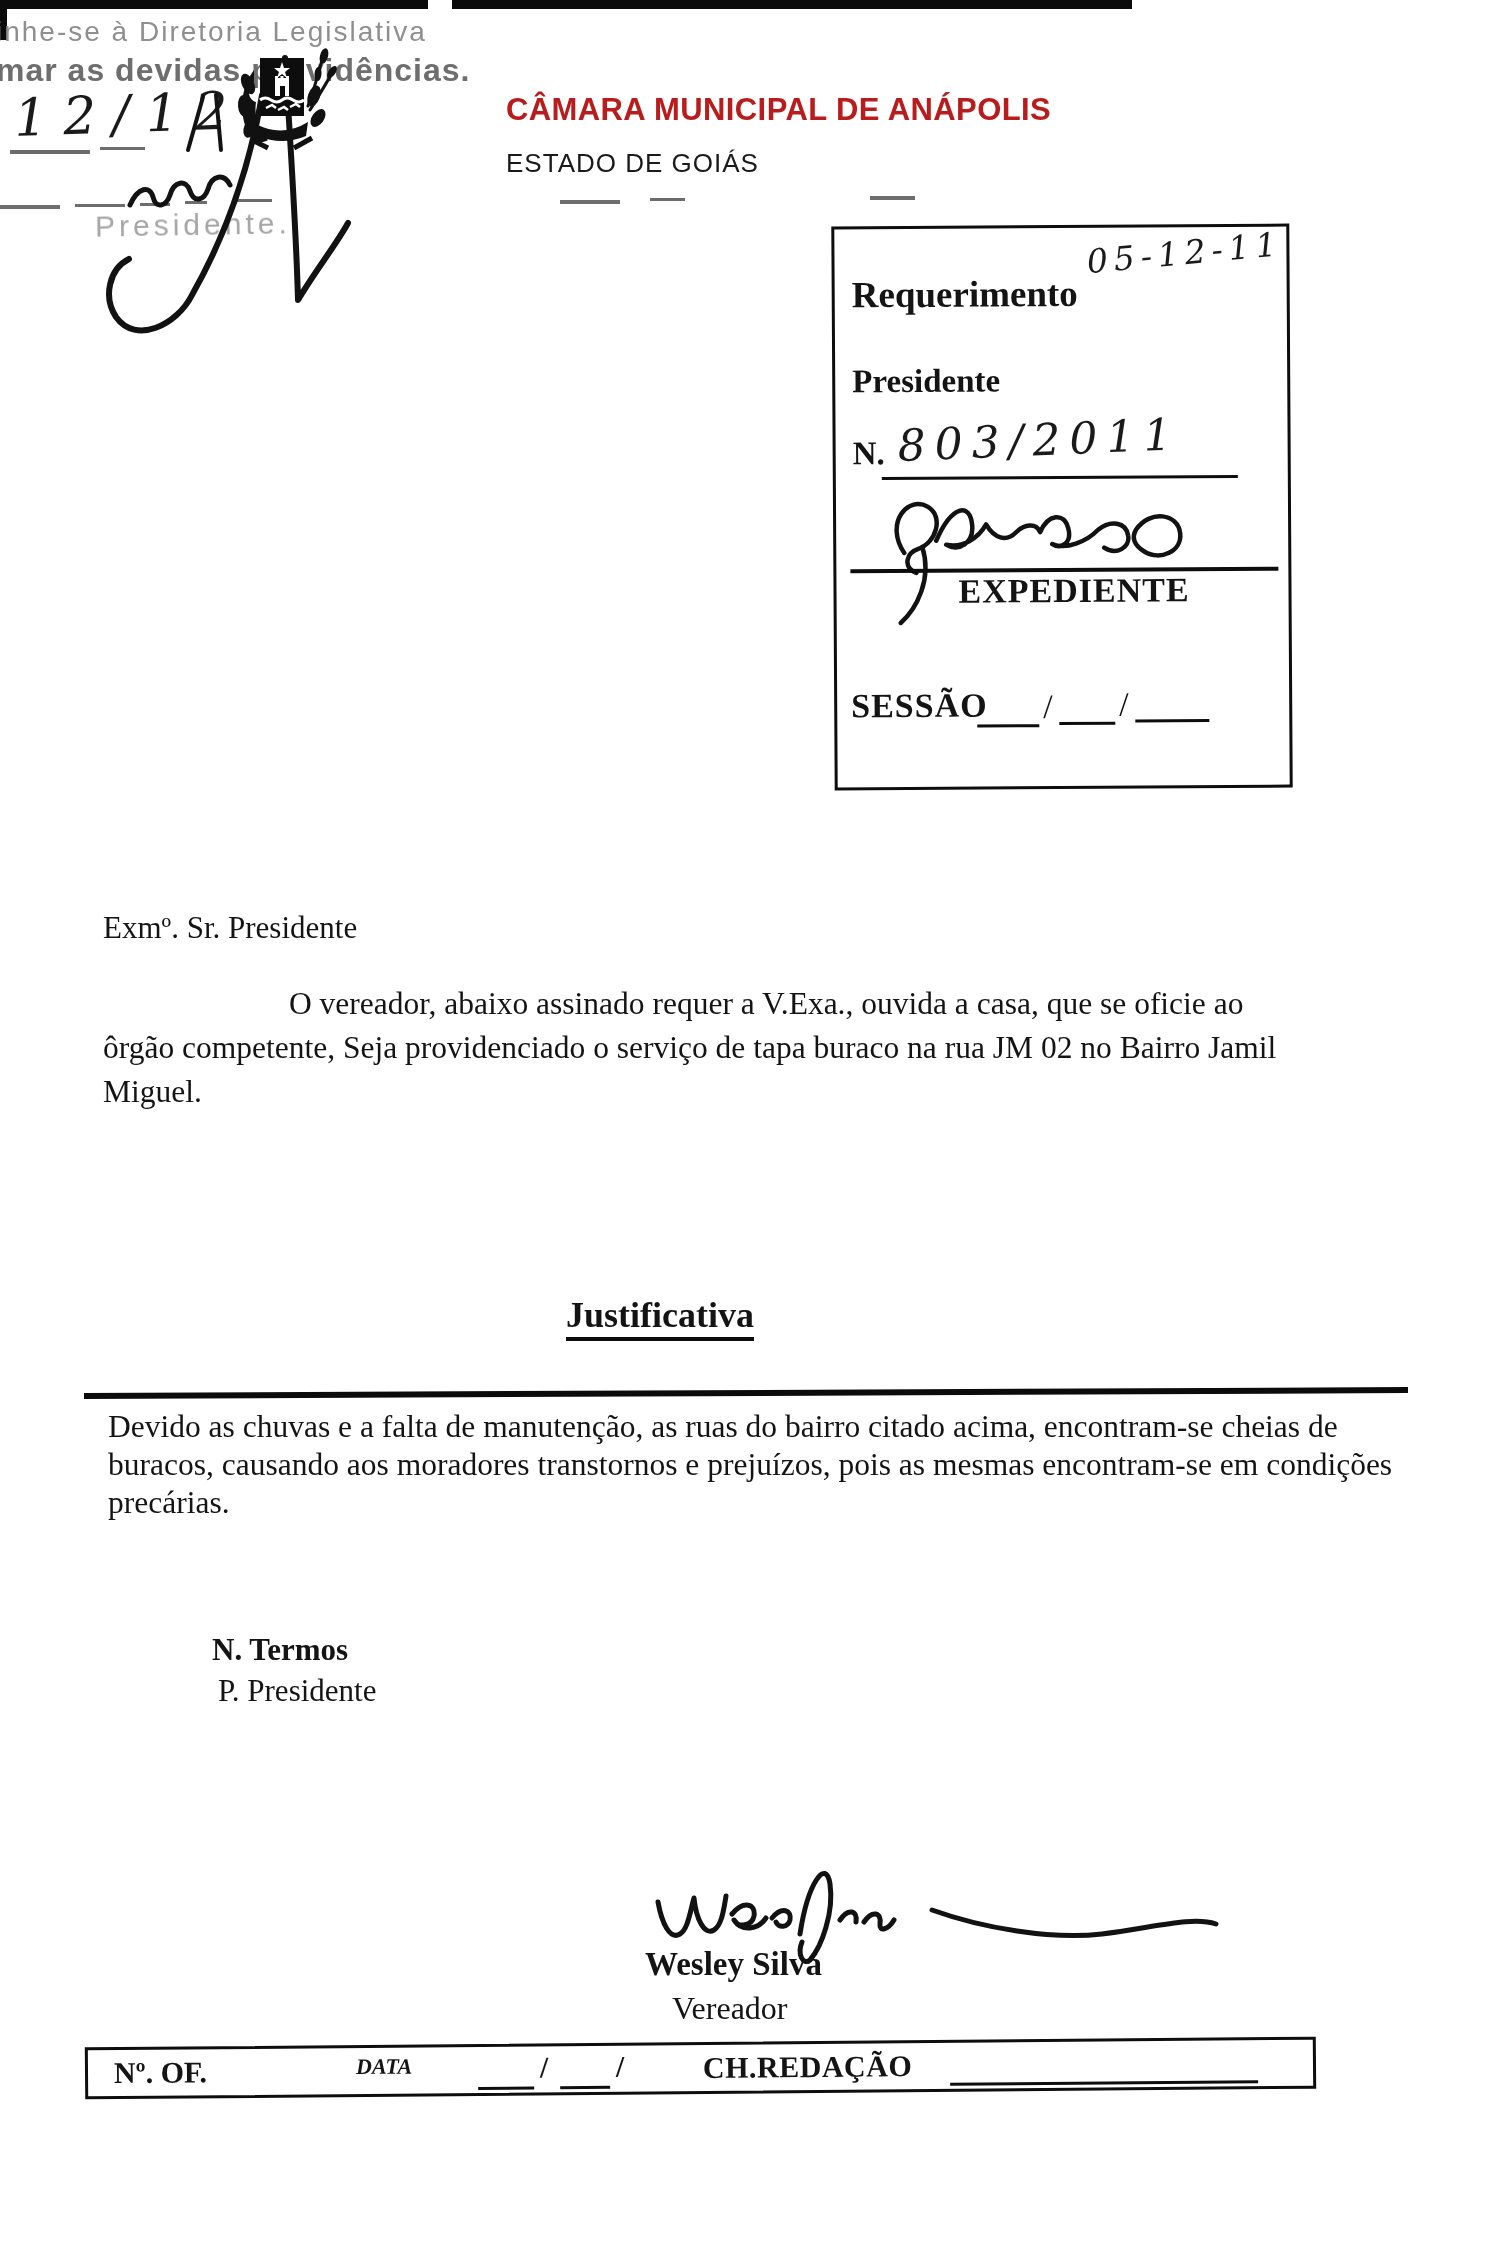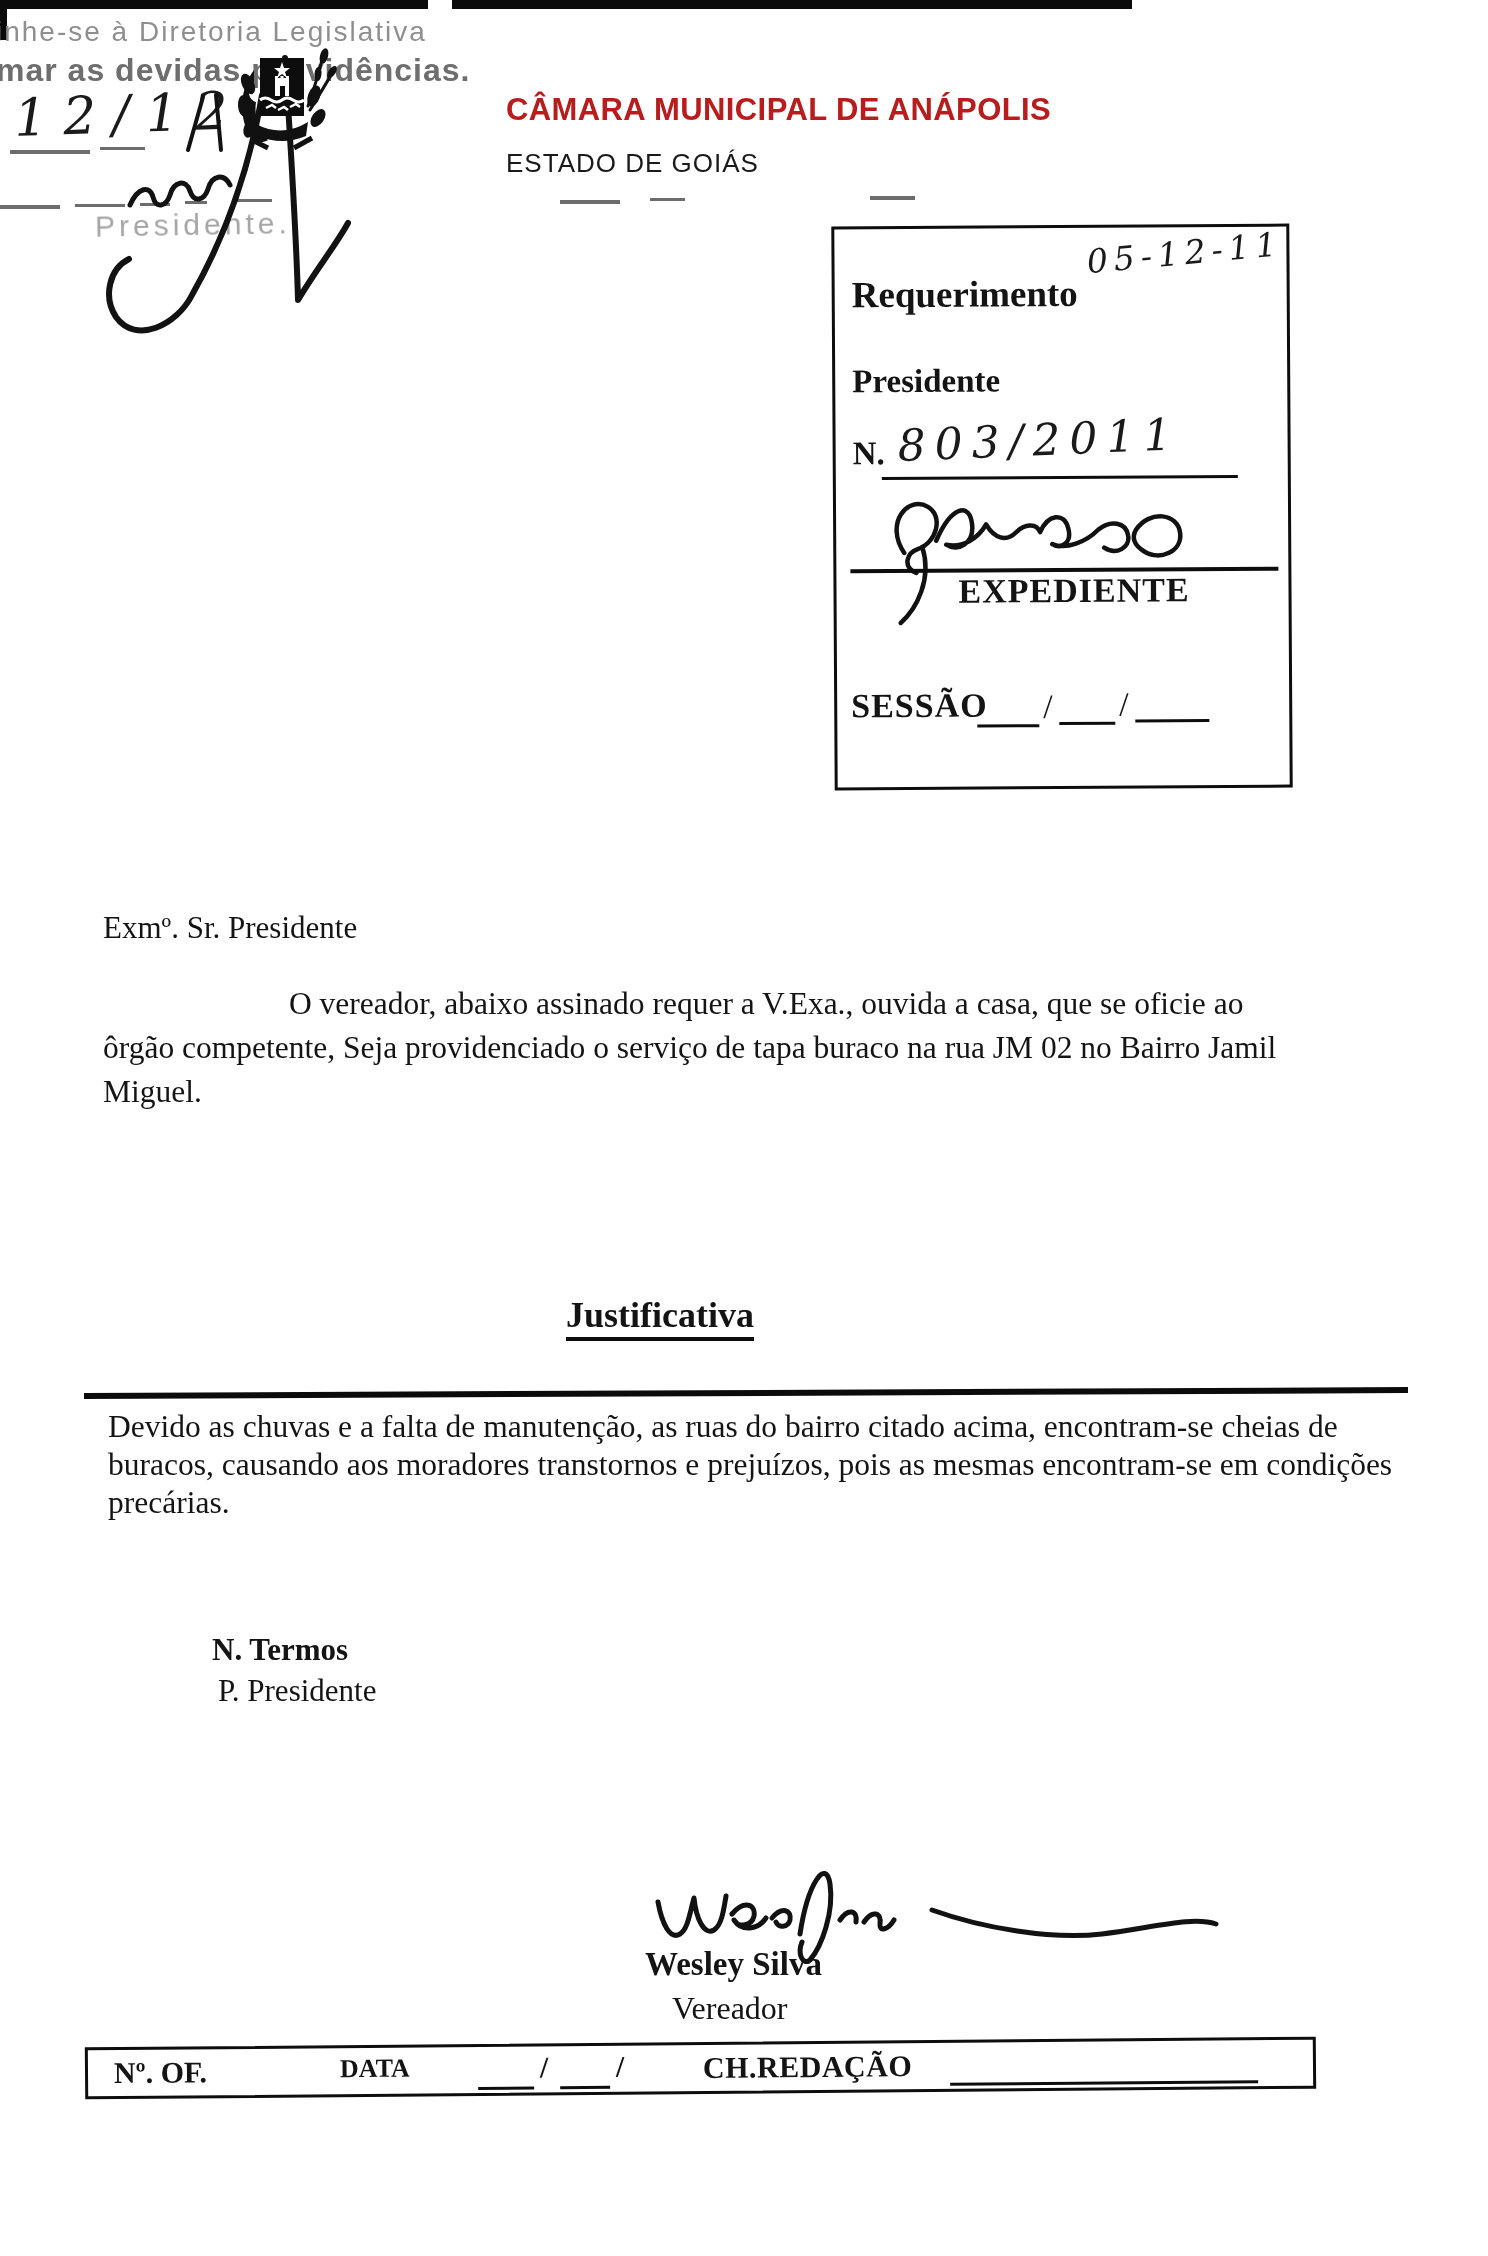--- a/index.html
+++ b/index.html
@@ -134,21 +134,21 @@
     <path class="sigpath" style="stroke-width:5" d="M170,92 C178,40 196,16 200,42 C204,70 192,104 180,118 C173,124 167,112 172,100"></path>
     <path class="sigpath" style="stroke-width:5" d="M210,78 C218,66 228,68 226,80"></path>
     <path class="sigpath" style="stroke-width:5" d="M234,80 C242,68 252,70 250,82 C249,90 258,88 264,78"></path>
     <path class="sigpath" style="stroke-width:5" d="M302,68 C352,86 422,98 472,92 C522,86 562,74 586,82"></path>
   </svg>
   <div class="abs bold nowrap" style="left:645px;top:1946px;font-size:33px;">Wesley Silva</div>
   <div class="abs nowrap" style="left:672px;top:1990px;font-size:32px;">Vereador</div>
 
   <div class="box" style="left:85px;top:2042px;width:1225px;height:46px;transform:rotate(-0.5deg);">
     <div class="abs bold nowrap" style="left:14px;top:6px;font-size:30px;margin-left:12px;">Nº. OF.</div>
-    <div class="abs bold nowrap" style="left:252px;top:6px;font-size:26px;">DATA</div>
+    <div class="abs bold nowrap" style="left:268px;top:6px;font-size:22px;font-style:italic;">DATA</div>
     <div class="uline" style="left:390px;top:40px;width:56px;"></div>
     <div class="abs bold nowrap" style="left:452px;top:4px;font-size:30px;">/</div>
     <div class="uline" style="left:472px;top:40px;width:50px;"></div>
     <div class="abs bold nowrap" style="left:528px;top:4px;font-size:30px;">/</div>
     <div class="abs bold nowrap" style="left:615px;top:6px;font-size:30px;letter-spacing:0.5px;">CH.REDAÇÃO</div>
     <div class="uline" style="left:862px;top:40px;width:308px;"></div>
   </div>
 
 </div>
 

